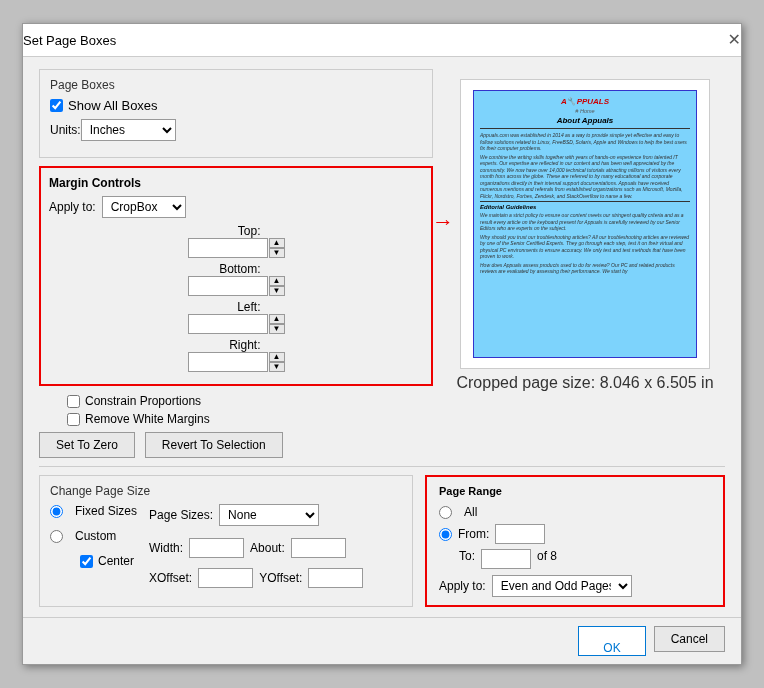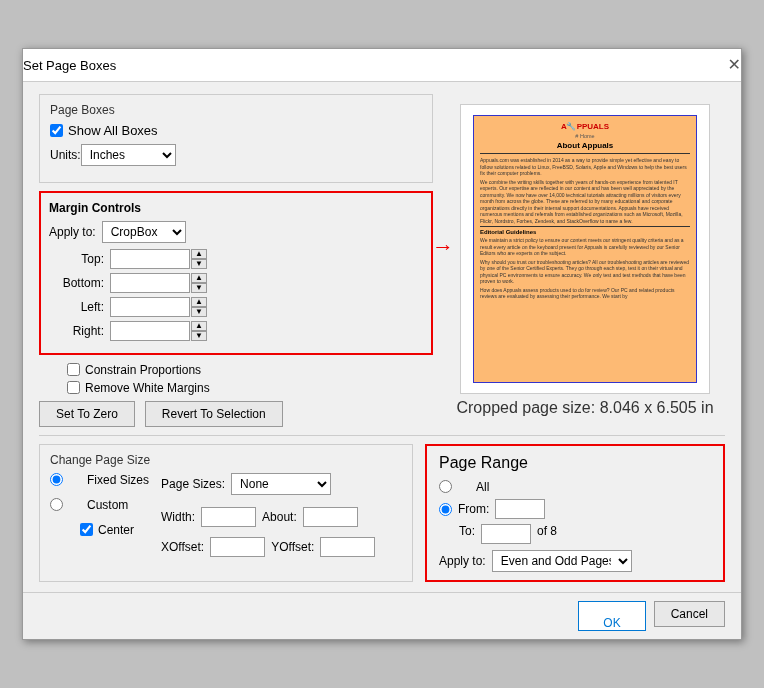--- a/index.html
+++ b/index.html
@@ -101,20 +101,21 @@
       align-items: center;
       gap: 6px;
       margin-bottom: 6px;
       font-size: 12px;
     }
     .field-row {
       display: flex;
       align-items: center;
       margin-bottom: 4px;
       font-size: 12px;
+      flex-direction: column;
     }
     .field-row label {
       width: 55px;
       text-align: right;
       margin-right: 6px;
     }
     .spinner-wrap {
       display: flex;
       align-items: center;
     }
@@ -139,21 +140,21 @@
       font-size: 8px;
       line-height: 1;
       cursor: pointer;
       display: flex;
       align-items: center;
       justify-content: center;
       padding: 0;
     }
     .check-row {
       display: flex;
-      align-items: flex-start;
+      align-items: center;
       gap: 5px;
       margin-bottom: 4px;
       font-size: 12px;
       padding-left: 28px;
     }
     .btn-row {
       display: flex;
       gap: 10px;
       margin-top: 6px;
     }
@@ -173,25 +174,26 @@
       margin-top: 10px;
       position: relative;
       overflow: hidden;
       display: flex;
       flex-direction: column;
     }
     .preview-inner {
       border: 1px solid #3333cc;
       margin: 10px 12px;
       flex: 1;
-      background: #fdba74;
+      background: #7dd3fc;
       font-size: 7px;
       padding: 6px;
       overflow: hidden;
       position: relative;
+      font-style: italic;
     }
     .preview-subtitle {
       text-align: center;
       font-size: 8px;
       font-weight: bold;
       margin-bottom: 3px;
     }
     .preview-logo {
       text-align: center;
       font-size: 10px;
@@ -226,22 +228,22 @@
       padding: 8px 10px;
       flex: 1;
     }
     .page-range-group {
       border: 2px solid #e00;
       padding: 8px 12px;
       width: 300px;
     }
     .radio-row {
       display: flex;
-      align-items: flex-start;
-      gap: 24px;
+      align-items: flex-end;
+      gap: 12px;
       margin-bottom: 5px;
       font-size: 12px;
     }
     .size-row {
       display: flex;
       align-items: center;
       gap: 6px;
       margin-bottom: 6px;
       font-size: 12px;
     }
@@ -254,22 +256,22 @@
     }
     .dim-input {
       border: 1px solid #999;
       background: #fff;
       padding: 2px 4px;
       font-size: 11px;
       width: 55px;
       height: 20px;
     }
     .page-range-title {
-      font-size: 16px;
-      font-weight: normal;
+      font-size: 11px;
+      font-weight: bold;
       margin-bottom: 8px;
     }
     .from-row {
       display: flex;
       align-items: center;
       gap: 6px;
       margin-bottom: 5px;
       font-size: 12px;
     }
     .from-input {

